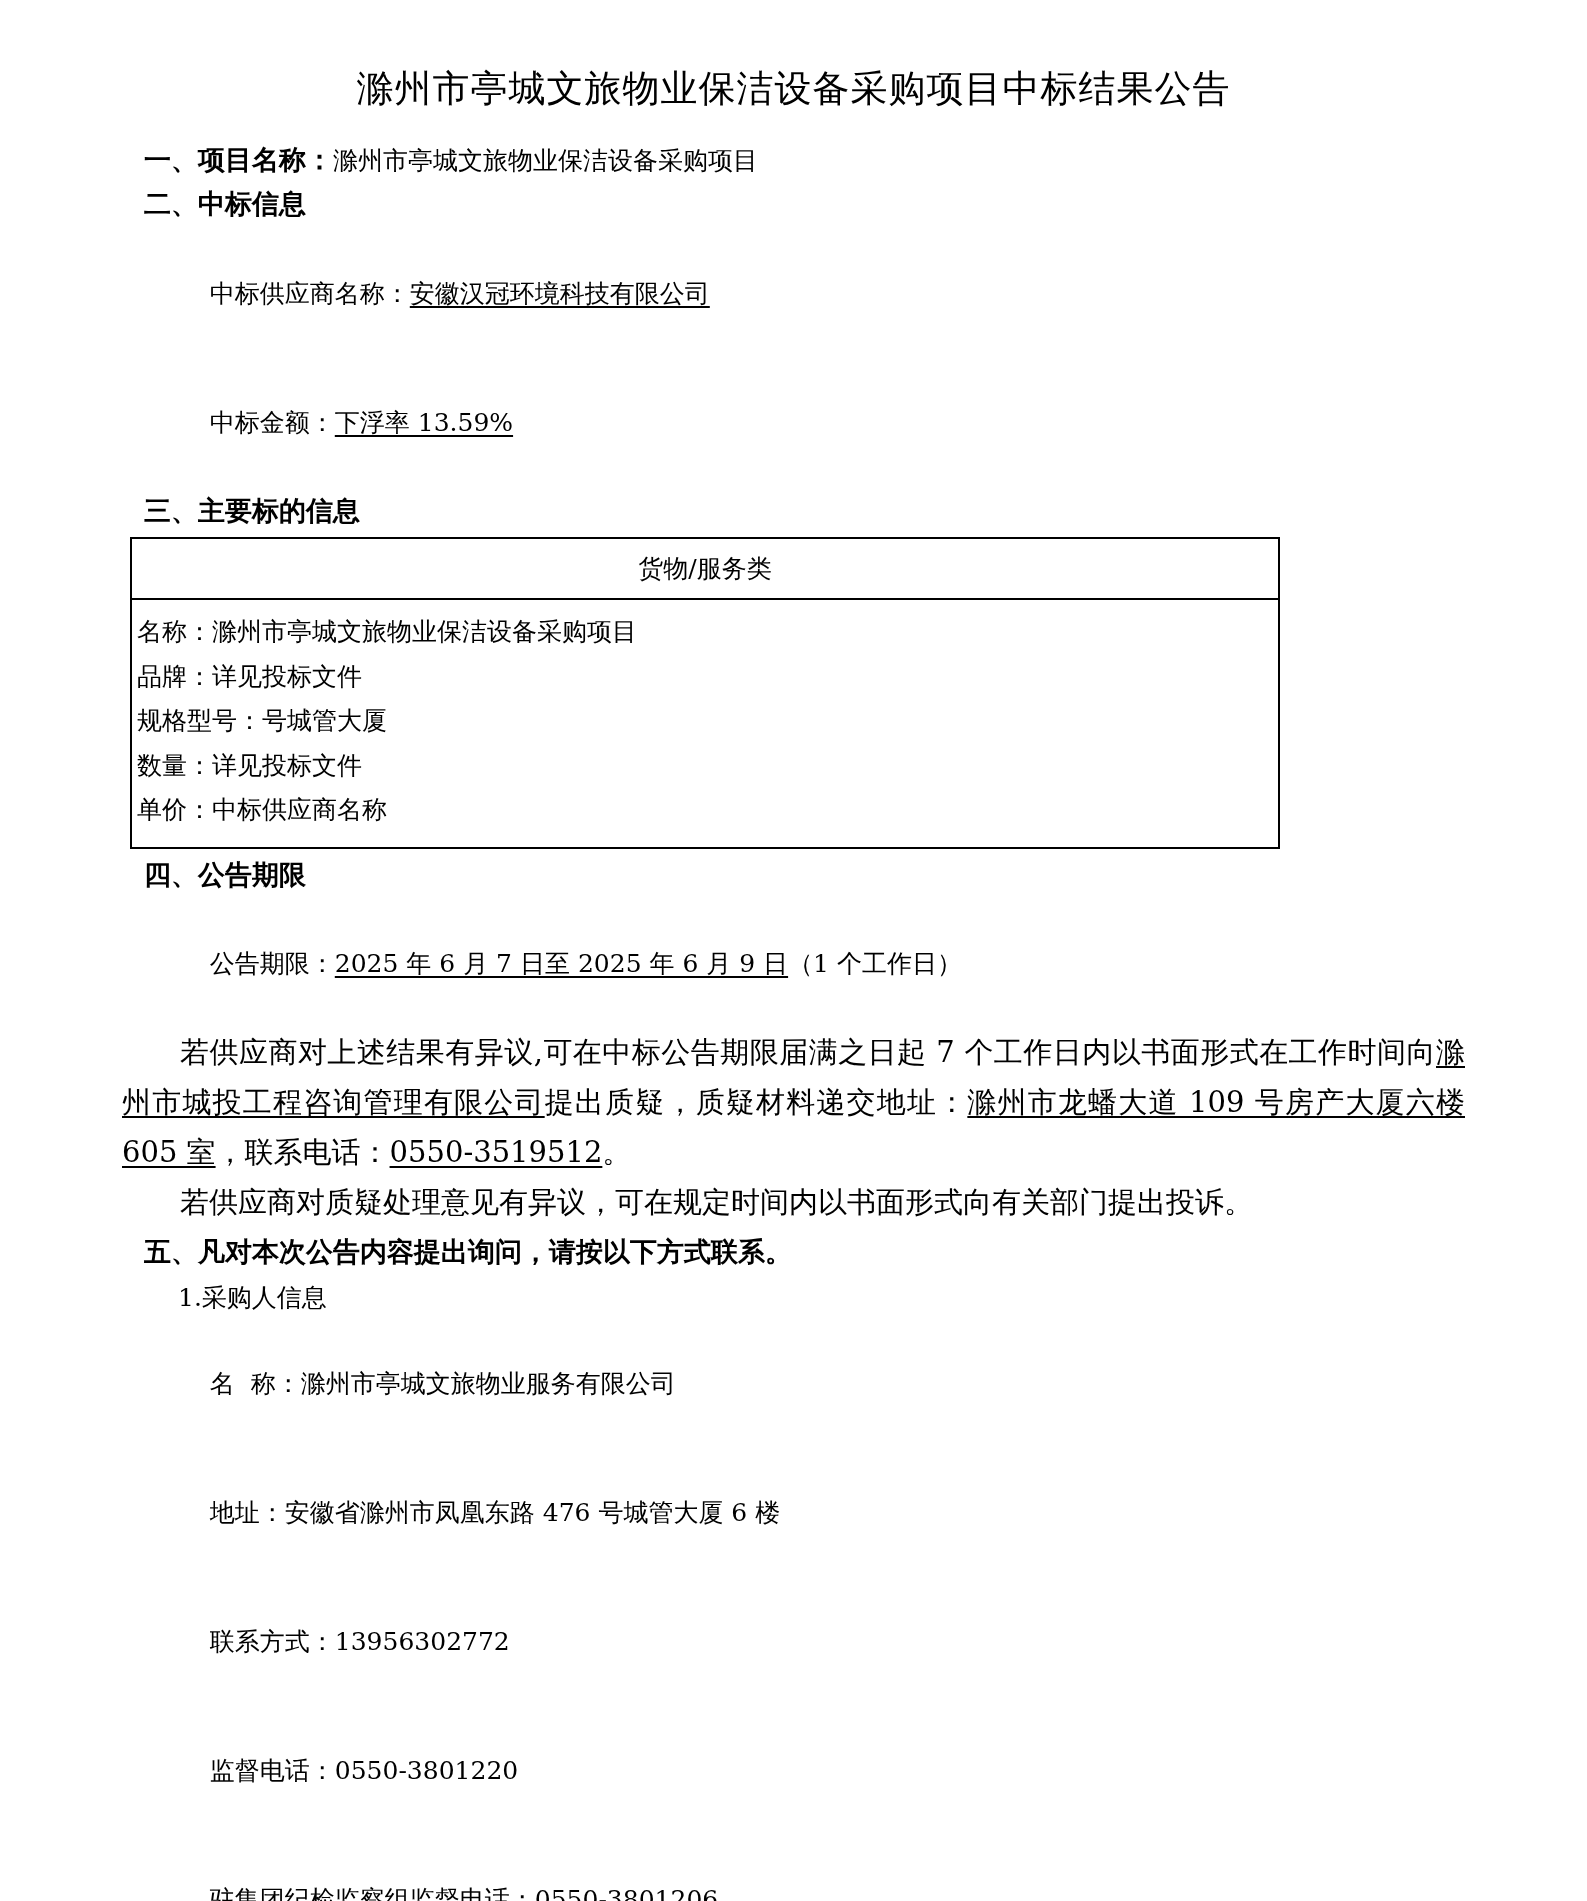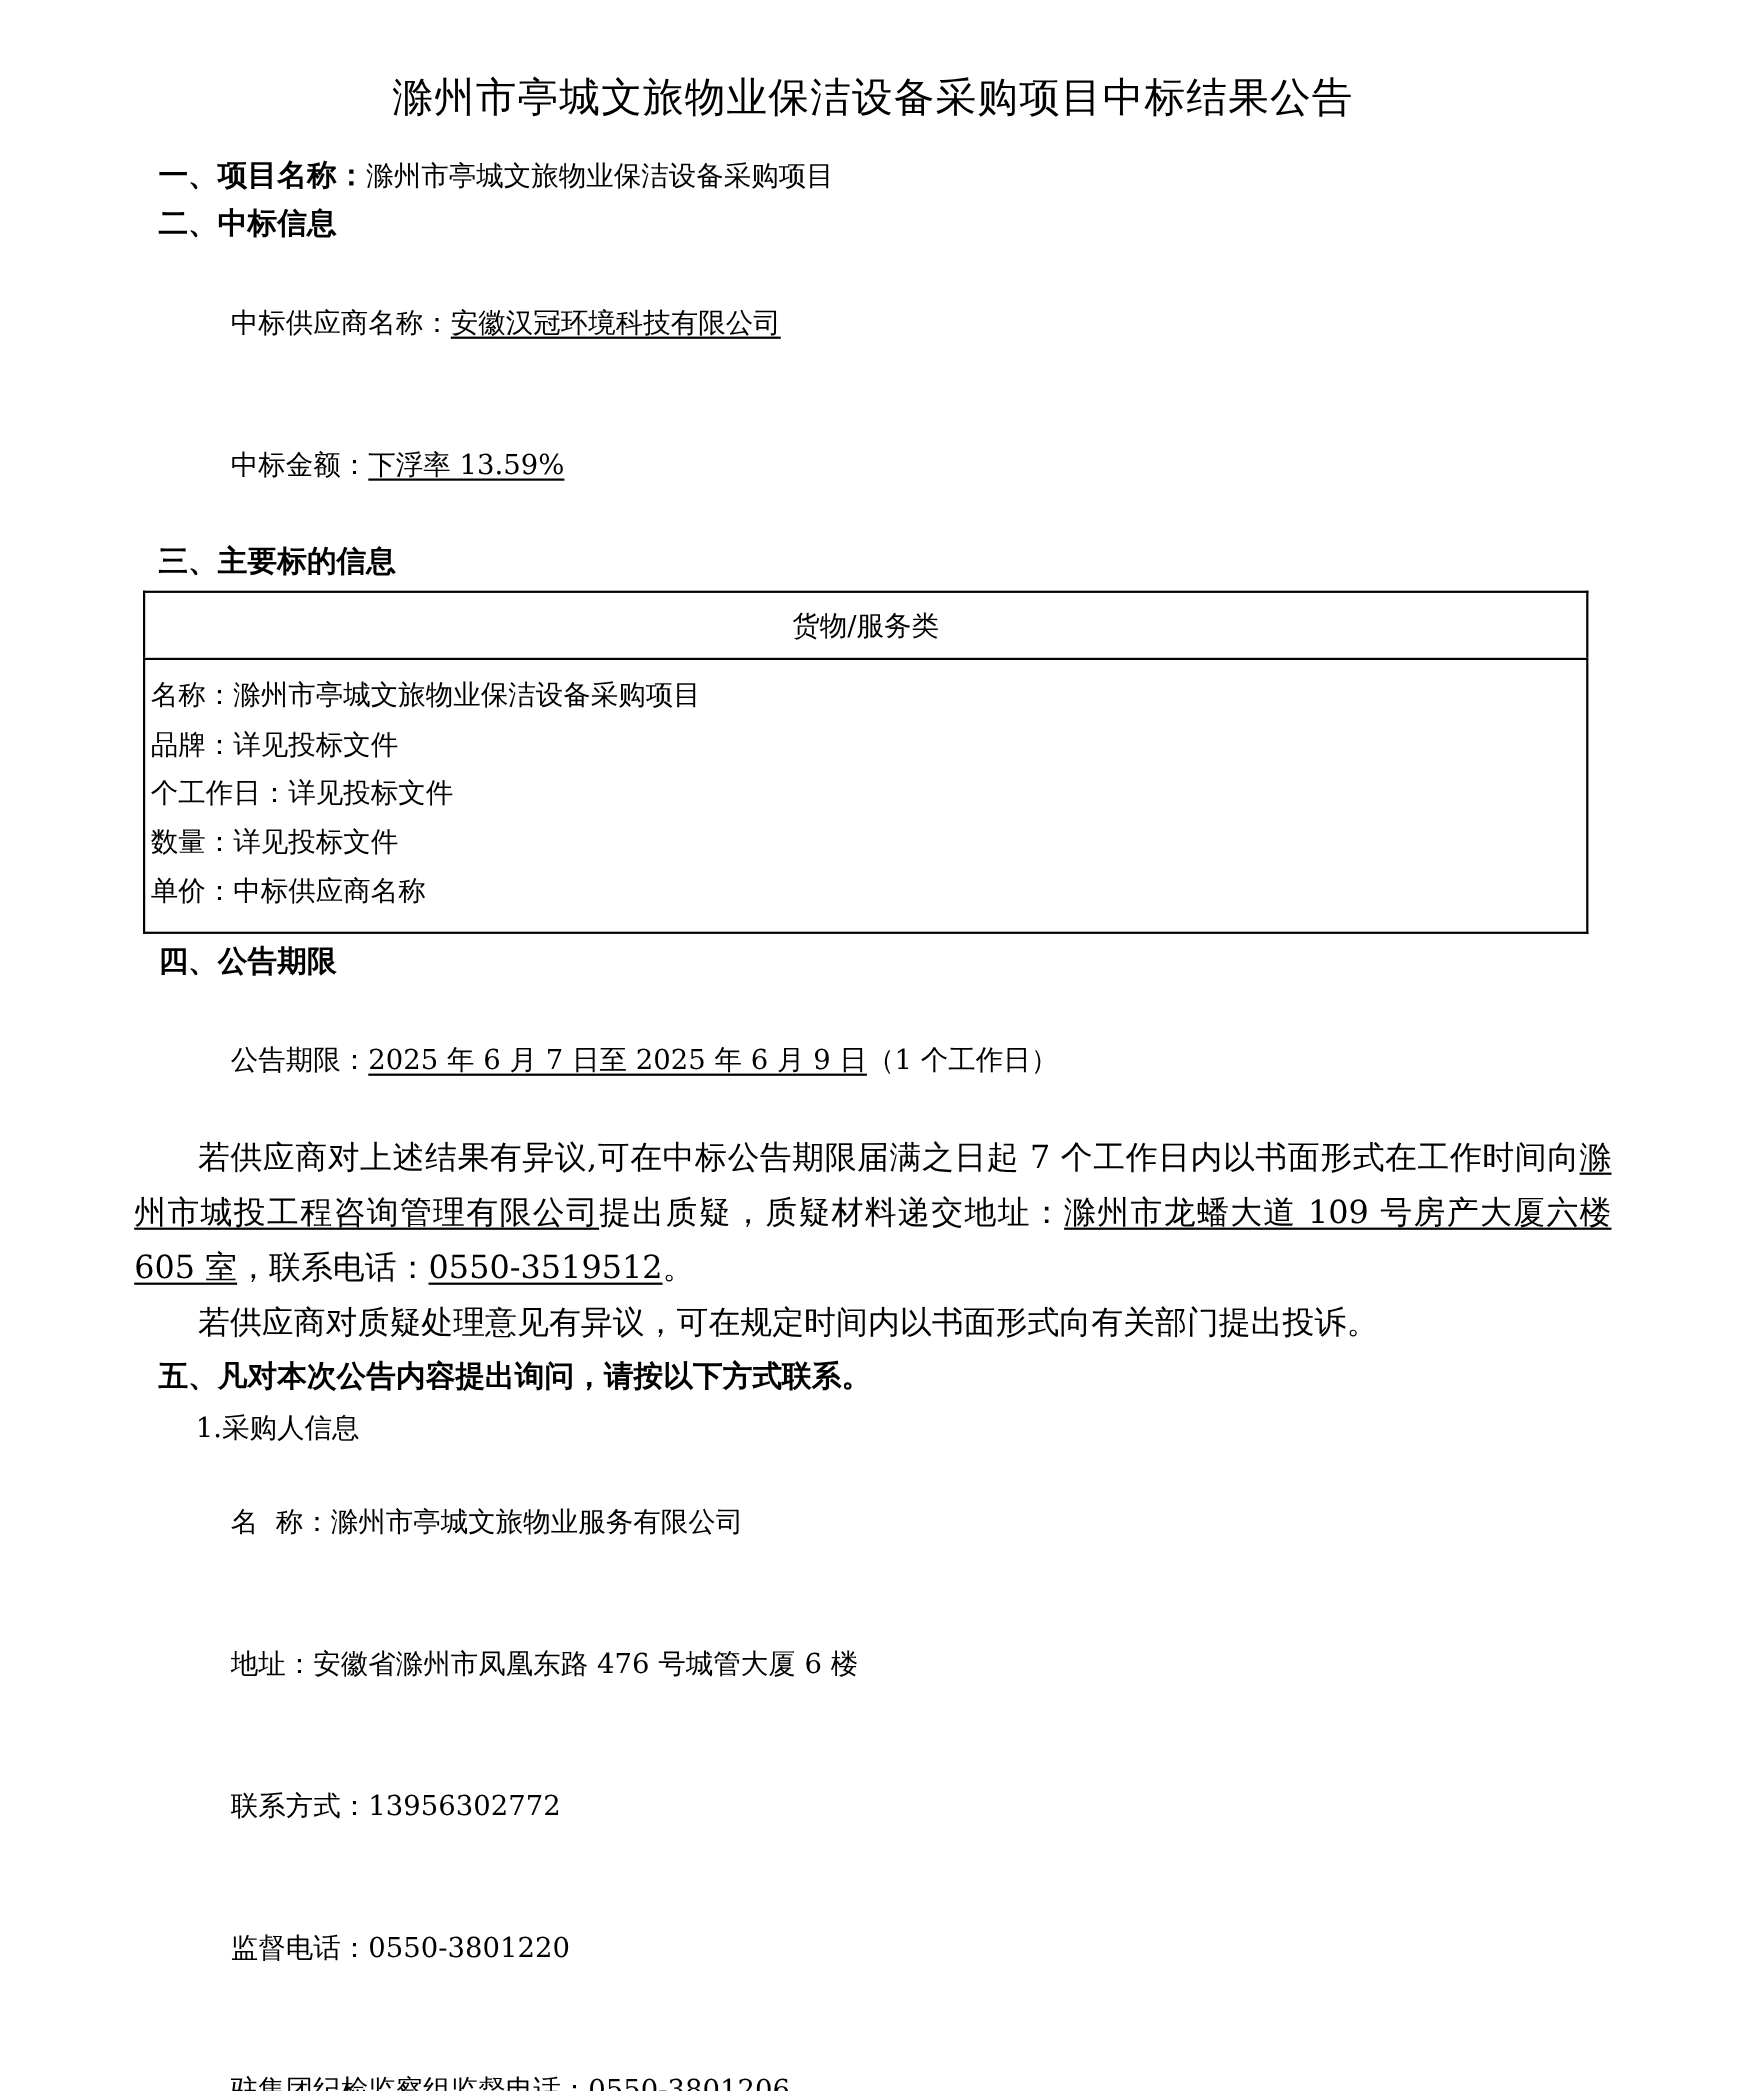--- a/index.html
+++ b/index.html
@@ -65,21 +65,21 @@
     line-height: 1.72;
     text-align: justify;
     text-justify: inter-ideograph;
     text-indent: 2em;
     margin: 0;
     padding: 0 2px 0 2px;
   }
 
   
   .goods-table {
-    width: 1314px;
+    width: 1150px;
     border: 2px solid #000;
     border-collapse: collapse;
     margin: 6px 0 6px 10px;
   }
   .goods-table .th-row td {
     border-bottom: 2px solid #000;
     text-align: center;
     font-size: 25px;
     padding: 12px 0 12px 0;
     line-height: 1.4;
@@ -116,21 +116,21 @@
 
   <table class="goods-table">
     <tbody>
       <tr class="th-row">
         <td>货物/服务类</td>
       </tr>
       <tr>
         <td class="body-cell">
           <div>名称：滁州市亭城文旅物业保洁设备采购项目</div>
           <div>品牌：详见投标文件</div>
-          <div>个工作日：详见投标文件</div>
+          <div>规格型号：号城管大厦</div>
           <div>数量：详见投标文件</div>
           <div>单价：中标供应商名称</div>
         </td>
       </tr>
     </tbody>
   </table>
 
   <div class="sec-head">四、公告期限</div>
 
   <div class="line">

